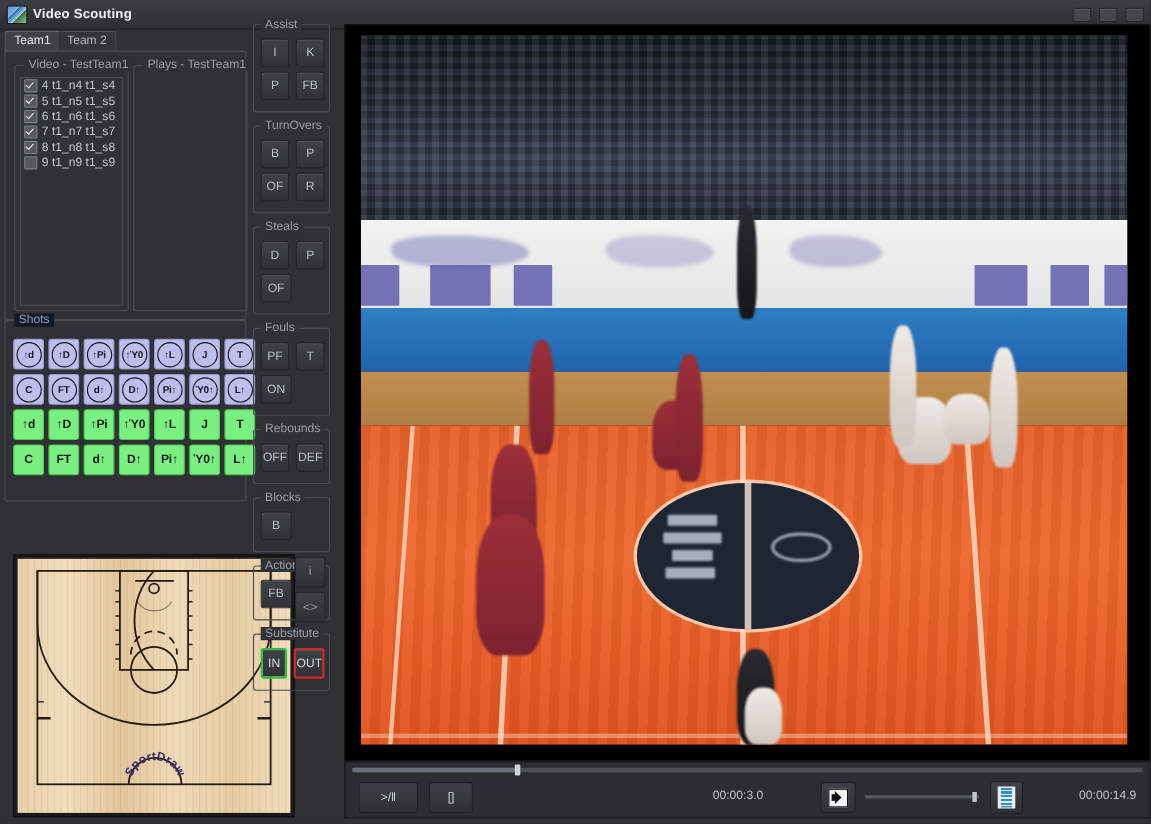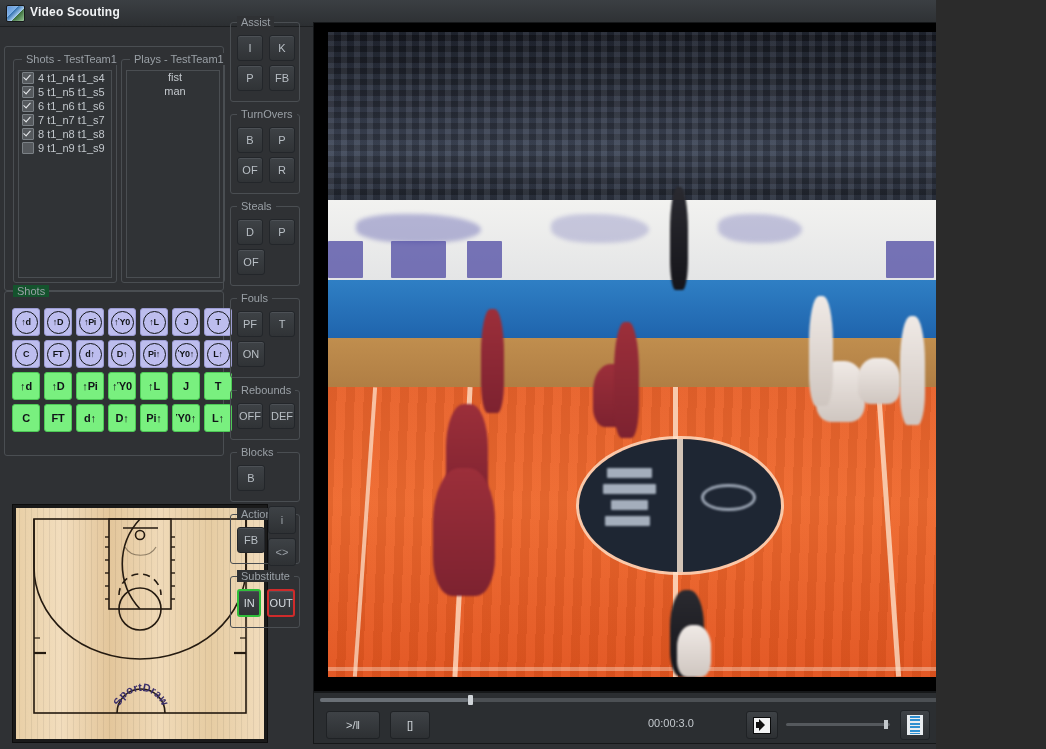--- a/index.html
+++ b/index.html
@@ -1,39 +1,39 @@
 <!DOCTYPE html>
 <html><head>
 <meta charset="utf-8">
 <style>
   html,body{margin:0;padding:0;background:#2b2b2b;}
   body{width:1046px;height:749px;overflow:hidden;
        font-family:"Liberation Sans",sans-serif;font-size:11px;color:#c8ccd0;}
-  #app{position:relative;width:936px;height:749px;background:#2f3134;overflow:hidden;text-decoration:underline;}
+  #app{position:relative;width:1046px;height:749px;background:#2f3134;overflow:hidden;text-decoration:underline;}
 
   
   .titlebar{position:absolute;left:0;top:0;width:1046px;height:26px;
      background:linear-gradient(#3b3f43,#2c2f32);border-bottom:1px solid #1d1f21;}
   .tb-icon{position:absolute;left:6px;top:5px;width:17px;height:15px;border-radius:2px;
      background:linear-gradient(135deg,#5b8fd4 0%,#7fb2e8 35%,#2f6fae 36%,#a8cdf0 60%,#3c6f3c 61%,#8fc18f 100%);
      border:1px solid #16181a;box-shadow:inset 0 0 1px #fff;}
   .tb-title{position:absolute;left:30px;top:5px;font-size:12px;font-weight:bold;color:#f0f2f4;letter-spacing:.2px;}
   .tb-btns{position:absolute;right:6px;top:7px;display:flex;gap:7px;}
   .tb-btn{width:15px;height:11px;border-radius:2px;background:#43474b;border:1px solid #26292c;
      box-shadow:inset 0 1px 0 #565a5e;}
 
   
   .tabs{position:absolute;left:4px;top:28px;width:222px;height:18px;}
   .tab{position:absolute;top:0;height:18px;line-height:17px;padding:0 8px;font-size:11px;
      border:1px solid #4a4e52;border-bottom:none;border-radius:3px 3px 0 0;background:#333639;color:#b4b9be;}
   .tab.active{background:#3e4246;color:#e6e9ec;border-color:#5d6368;}
   .tab0{left:0;} .tab1{left:48px;}
 
   .group{position:absolute;border:1px solid #4a4e52;border-radius:3px;}
-  .group>.glabel{position:absolute;top:-7px;left:8px;padding:0 4px;background:#14532d;
+  .group>.glabel{position:absolute;top:-7px;left:8px;padding:0 4px;background:#0f172a;
      font-size:11px;color:#9aa0a6;white-space:nowrap;}
 
   .panelA{left:4px;top:46px;width:218px;height:243px;}
   .sub{position:absolute;border:1px solid #4a4e52;border-radius:3px;}
   .sub>.glabel{position:absolute;top:-7px;left:8px;padding:0 4px;background:#2f3134;
      font-size:11px;color:#9aa0a6;white-space:nowrap;}
   .playerbox{left:8px;top:12px;width:102px;height:222px;}
   .playsbox{left:116px;top:12px;width:102px;height:222px;text-align:center;}
   .listwrap{position:absolute;left:4px;top:10px;right:4px;bottom:4px;background:#303336;
      border:1px solid #4a4e52;overflow:hidden;}
@@ -154,24 +154,28 @@
   <div class="titlebar">
     <div class="tb-icon"></div>
     <div class="tb-title">Video Scouting</div>
     <div class="tb-btns">
       <div class="tb-btn"></div>
       <div class="tb-btn"></div>
       <div class="tb-btn"></div>
     </div>
   </div>
 
+  <div class="tabs">
+    <div class="tab tab0 active">Team1</div>
+    <div class="tab tab1">Team 2</div>
+  </div>
 
   <div class="group panelA">
     <div class="sub playerbox">
-      <div class="glabel">Shots - TestTeam1</div>
+      <div class="glabel">Video - TestTeam1</div>
       <div class="listwrap" id="player-list">
           <div class="pitem">
             <span class="cbx on"></span>
             <span>4 t1_n4 t1_s4</span>
           </div>
           <div class="pitem">
             <span class="cbx on"></span>
             <span>5 t1_n5 t1_s5</span>
           </div>
           <div class="pitem">
@@ -187,24 +191,20 @@
             <span>8 t1_n8 t1_s8</span>
           </div>
           <div class="pitem">
             <span class="cbx"></span>
             <span>9 t1_n9 t1_s9</span>
           </div>
         </div>
     </div>
     <div class="sub playsbox">
       <div class="glabel">Plays - TestTeam1</div>
-      <div class="listwrap" id="plays-list">
-          <div class="plitem">fist</div>
-          <div class="plitem">man</div>
-        </div>
     </div>
   </div>
 
   <div class="group shots">
     <div class="glabel">Shots</div>
     <div id="shots-rows">
         <div class="srow" style="top: 16px;">
           <div class="sbtn lav">
             <span class="circ">↑d</span>
           </div>

